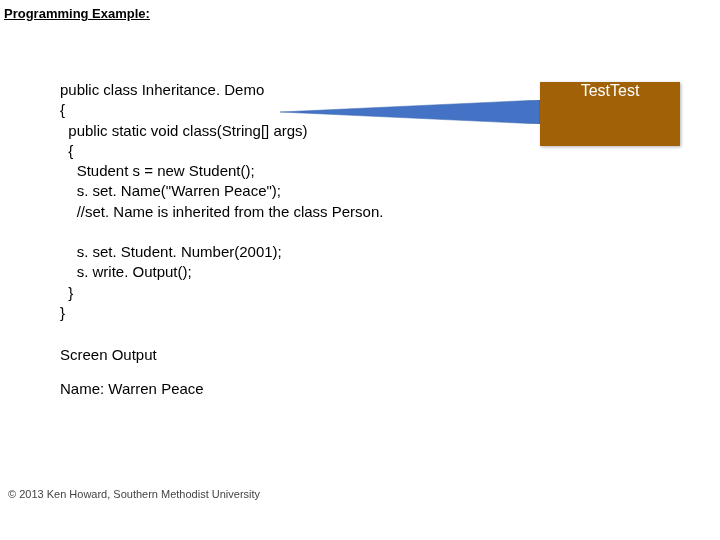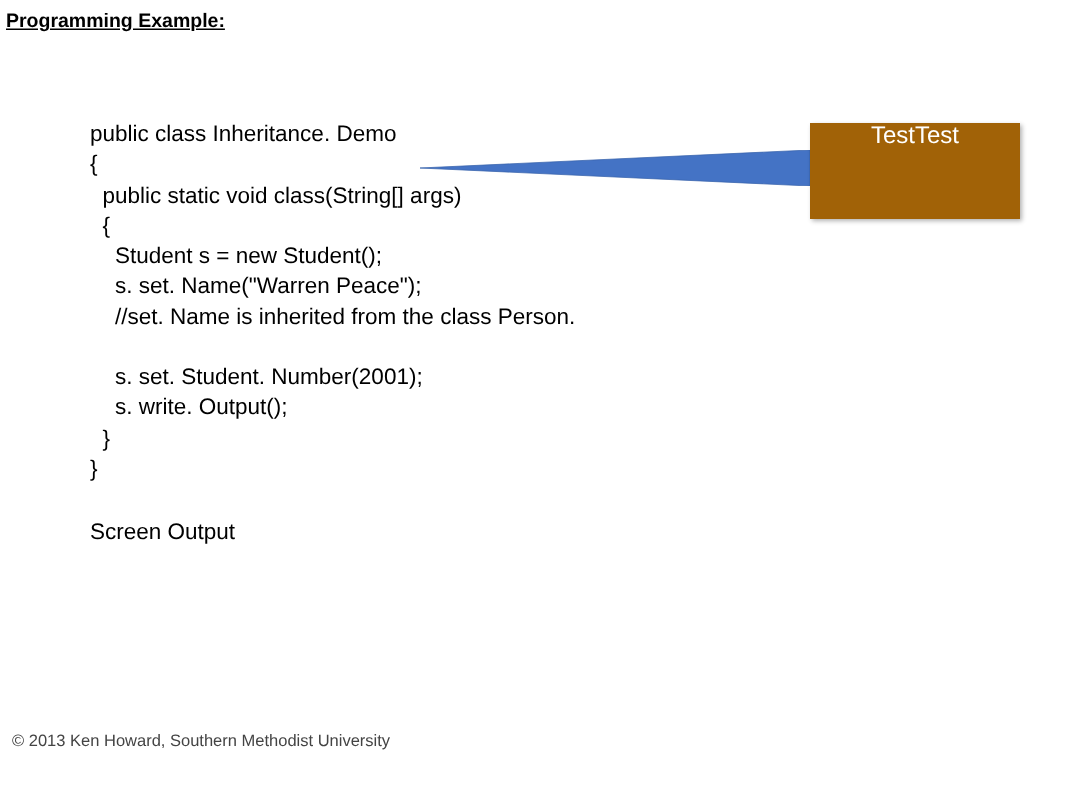--- a/index.html
+++ b/index.html
@@ -92,15 +92,16 @@
 </svg>
 
 <div class="callout-box">
   <div>Test</div>
   <div>Test</div>
 </div>
 
 <div class="screen-output">
   <div>Screen Output</div>
   <div style="height:14px"></div>
+  <div>Name: Warren Peace</div>
 </div>
 
 <div class="footer">© 2013 Ken Howard, Southern Methodist University</div>
 
 </body></html>

